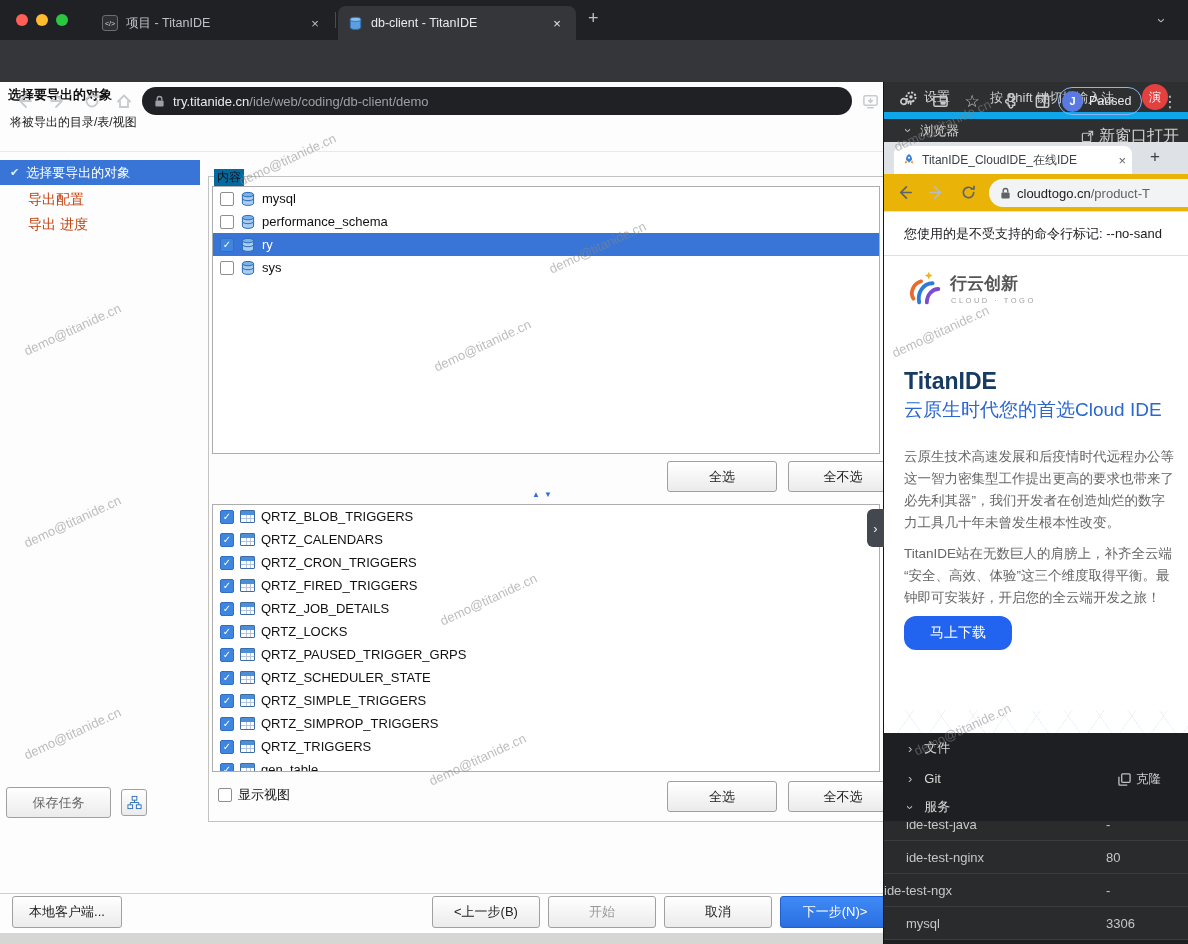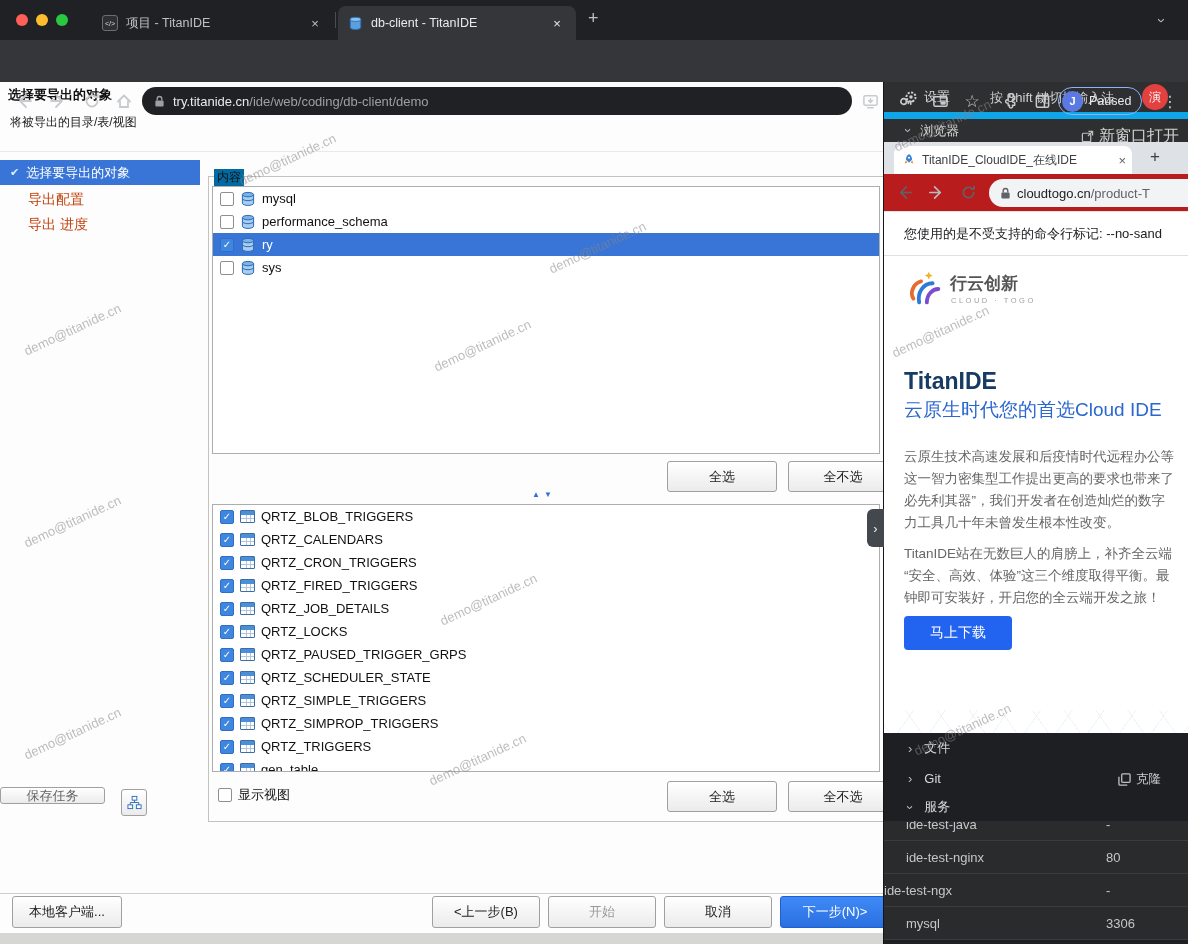--- a/index.html
+++ b/index.html
@@ -185,21 +185,21 @@
       </div>
   </div>
 
   <div class="abs flex" style="left:218px;top:786px;gap:6px;z-index:10">
     <span class="cb"></span>
     <span>显示视图</span>
   </div>
   <div class="gbtn" style="left:667px;top:781px;width:110px;height:31px">全选</div>
   <div class="gbtn" style="left:788px;top:781px;width:110px;height:31px">全不选</div>
 
-  <div class="gbtn" style="left:0;top:787px;width:105px;height:17px;color:#666">保存任务</div>
+  <div class="gbtn" style="left:6px;top:787px;width:105px;height:31px;color:#666">保存任务</div>
   <div class="gbtn" style="left:121px;top:789px;width:26px;height:27px">
     <svg viewBox="0 0 16 16" width="15" height="15">
         <rect x="5.5" y="1.5" width="5" height="4" fill="#fff" stroke="#2d6db5"></rect>
         <rect x="1" y="10.5" width="5" height="4" fill="#fff" stroke="#2d6db5"></rect>
         <rect x="10" y="10.5" width="5" height="4" fill="#fff" stroke="#2d6db5"></rect>
         <path d="M8 5.5V8M3.5 10.5V8h9v2.5" stroke="#2d6db5" fill="none"></path>
       </svg>
   </div>
 
   <div class="abs" style="left:0;top:893px;width:883px;height:1px;background:#cfcfcd;z-index:10"></div>
@@ -257,21 +257,21 @@
             <path d="M8 1c2.5 1.5 3.5 4 3.5 6.5L8 11 4.5 7.5C4.5 5 5.5 2.5 8 1z" fill="#3b82d8"></path>
             <circle cx="8" cy="5.5" r="1.2" fill="#fff"></circle>
             <path d="M4.5 8 3 12l3-1zM11.5 8 13 12l-3-1z" fill="#e8913a"></path>
           </svg>
         <span class="nowrap" style="flex:1;font-size:12px;color:#3c4043;text-overflow:ellipsis">TitanIDE_CloudIDE_在线IDE</span>
         <span style="color:#5f6368;font-size:13px">×</span>
       </div>
       <span class="abs" style="left:266px;top:5px;font-size:17px;color:#3c4043">+</span>
     </div>
 
-    <div class="abs" style="left:0;top:92px;width:305px;height:38px;background:#b91c1c;border-bottom:1px solid #e4e4e4">
+    <div class="abs" style="left:0;top:92px;width:305px;height:38px;background:#eab308;border-bottom:1px solid #e4e4e4">
       <span class="abs" style="left:12px;top:10px">
         <svg viewBox="0 0 18 18" width="17" height="17">
             <path d="M11 3 5 9l6 6M5 9h11" fill="none" stroke="#5f6368" stroke-width="1.8" stroke-linecap="round" stroke-linejoin="round"></path>
           </svg>
       </span>
       <span class="abs" style="left:44px;top:10px">
         <svg viewBox="0 0 18 18" width="17" height="17">
             <path d="M7 3l6 6-6 6M2 9h11" fill="none" stroke="#b8bcc0" stroke-width="1.8" stroke-linecap="round" stroke-linejoin="round"></path>
           </svg>
       </span>
@@ -308,21 +308,21 @@
       <div class="abs" style="left:67px;top:40px;font-size:7.5px;letter-spacing:2.5px;color:#a0a0a0;z-index:1">CLOUD · TOGO</div>
       <div class="abs nowrap" style="left:20px;top:112px;font-size:23px;font-weight:bold;color:#173b63;z-index:1">TitanIDE</div>
       <div class="abs nowrap" style="left:20px;top:141px;font-size:19px;color:#2b67cf;z-index:1">云原生时代您的首选Cloud IDE</div>
       <div class="pline" style="top:192px">云原生技术高速发展和后疫情时代远程办公等</div>
       <div class="pline" style="top:214px">这一智力密集型工作提出更高的要求也带来了</div>
       <div class="pline" style="top:236px">必先利其器”，我们开发者在创造灿烂的数字</div>
       <div class="pline" style="top:258px">力工具几十年未曾发生根本性改变。</div>
       <div class="pline" style="top:289px">TitanIDE站在无数巨人的肩膀上，补齐全云端</div>
       <div class="pline" style="top:311px">“安全、高效、体验”这三个维度取得平衡。最</div>
       <div class="pline" style="top:333px">钟即可安装好，开启您的全云端开发之旅！</div>
-      <div class="abs flex" style="left:20px;top:360px;width:108px;height:34px;background:#2263ef;border-radius:4px;
+      <div class="abs flex" style="left:20px;top:360px;width:108px;height:34px;background:#2263ef;border-radius:12px;
                   justify-content:center;color:#fff;font-size:14px;z-index:1">
         <span>马上下载</span>
       </div>
     </div>
 
     <div class="abs" style="left:0;top:651px;width:305px;height:211px;background:#1e1f22"></div>
 
     <div class="darkrow" style="top:651px">
       <span style="margin-left:24px;color:#bbb">›</span>
       <span style="margin-left:12px">文件</span>

